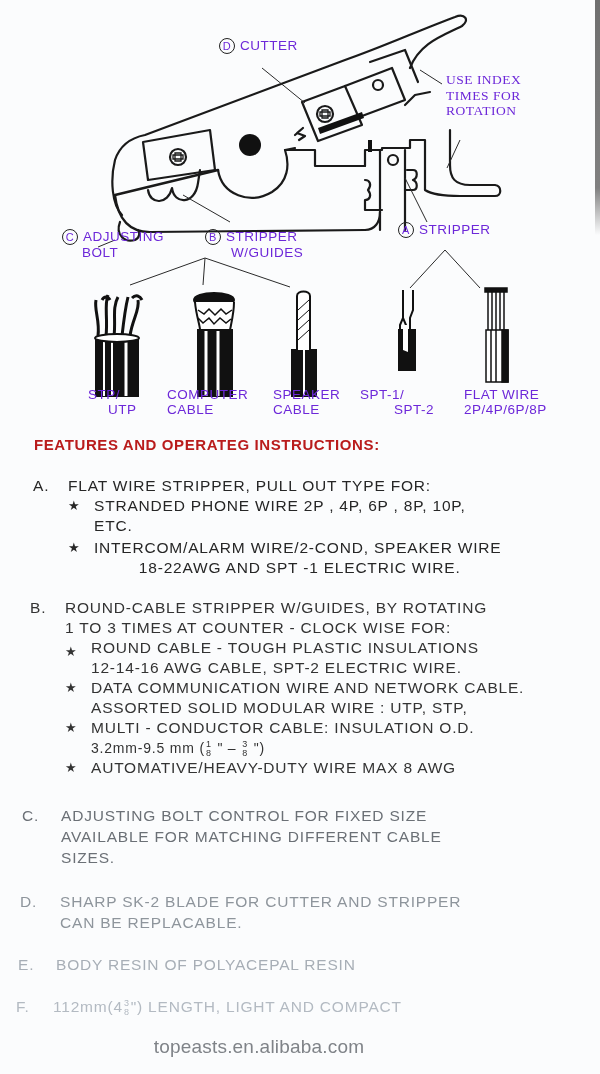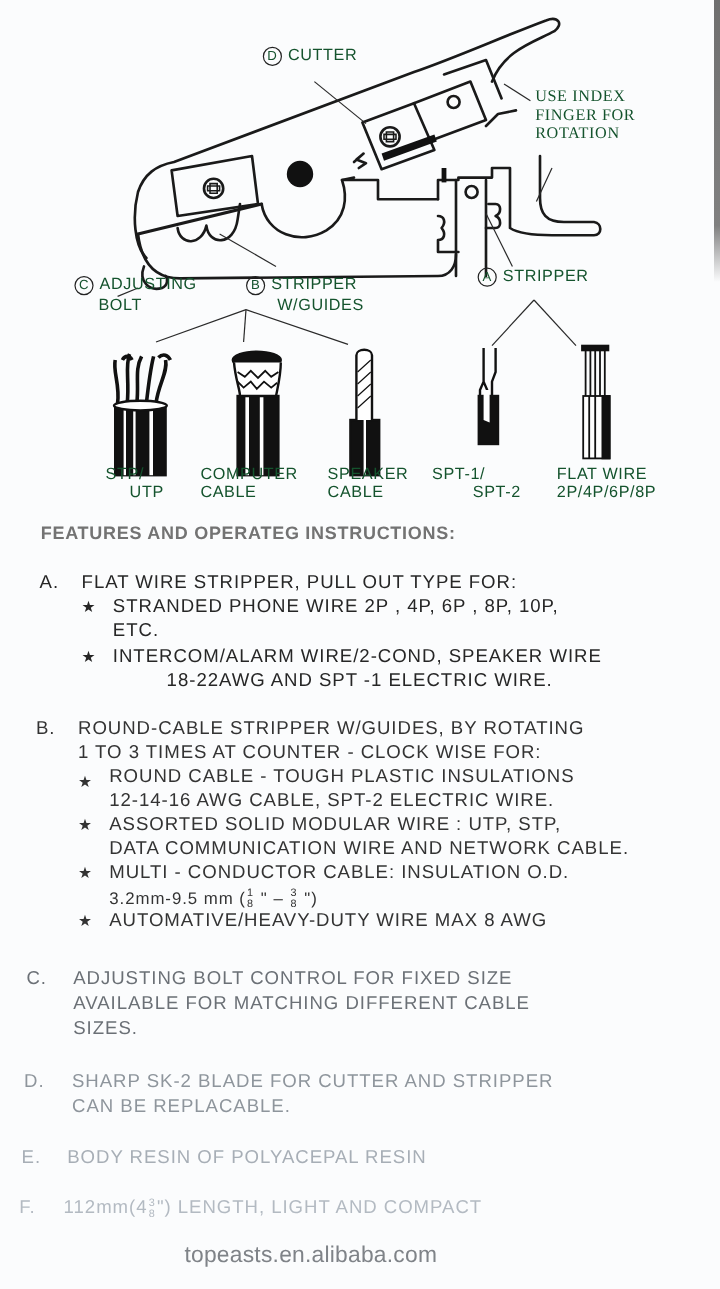--- a/index.html
+++ b/index.html
@@ -9,29 +9,29 @@
     font-family: "Liberation Sans", "DejaVu Sans", sans-serif;
     color: #1e1e1e;
   }
   .edge-strip {
     position: absolute; left: 595px; top: 0; width: 5px; height: 235px;
     background: linear-gradient(to bottom, #6f6f6f 0%, #808080 80%, rgba(200,200,200,0) 100%);
   }
   svg.diagram { position: absolute; left: 0; top: 0; width: 600px; height: 430px; }
   .lbl {
     position: absolute; font-size: 13.5px; line-height: 15px; letter-spacing: 0.5px;
-    color: #14532d; white-space: nowrap;
+    color: #6d28d9; white-space: nowrap;
   }
   .circ {
     display: inline-block; width: 14px; height: 14px; border: 1px solid #222; border-radius: 50%;
     font-size: 11px; line-height: 14px; text-align: center; margin-right: 5px; vertical-align: 0px;
   }
   .heading {
     position: absolute; left: 34px; top: 436px; font-weight: bold; font-size: 15px;
-    letter-spacing: 0.6px; color: #737373; white-space: nowrap;
+    letter-spacing: 0.6px; color: #b91c1c; white-space: nowrap;
   }
   .sec { position: absolute; font-size: 15.5px; line-height: 20px; letter-spacing: 0.8px; white-space: nowrap; }
   .sec .letter { position: absolute; left: 0; top: 0; }
   .sec .line { display: block; }
   .sec .body { position: absolute; left: 35px; top: 0; }
   .bullet { position: relative; padding-left: 26px; }
   .bullet .star { position: absolute; left: 0; top: 0; font-size: 13px; }
   .frac { display: inline-block; vertical-align: middle; font-size: 9px; line-height: 9px; text-align: center; margin: 0 1px; }
   .frac span { display: block; }
   .footer {
@@ -148,21 +148,21 @@
     <line x1="491" y1="330" x2="491" y2="382"></line>
     <line x1="496" y1="330" x2="496" y2="382"></line>
   </g>
 </svg>
 
 <div class="lbl" style="left:219px;top:38px;">
   <span class="circ">D</span><span>CUTTER</span>
 </div>
 <div class="lbl" style="left:446px;top:72px;line-height:15.5px;font-family:Liberation Serif, serif;">
   <div>USE INDEX</div>
-  <div>FINGER FOR</div>
+  <div>TIMES FOR</div>
   <div>ROTATION</div>
 </div>
 <div class="lbl" style="left:62px;top:229px;">
   <div><span class="circ">C</span><span>ADJUSTING</span></div>
   <div style="padding-left:20px;">BOLT</div>
 </div>
 <div class="lbl" style="left:205px;top:229px;">
   <div><span class="circ">B</span><span>STRIPPER</span></div>
   <div style="padding-left:26px;">W/GUIDES</div>
 </div>
@@ -215,22 +215,22 @@
   <div class="body">
     <span class="line">ROUND-CABLE  STRIPPER  W/GUIDES,  BY ROTATING</span>
     <span class="line">1 TO  3  TIMES  AT  COUNTER - CLOCK WISE  FOR:</span>
     <div class="bullet">
       <span class="star" style="top:4px;">★</span>
       <span class="line">ROUND  CABLE - TOUGH   PLASTIC  INSULATIONS</span>
       <span class="line">12-14-16  AWG  CABLE,  SPT-2 ELECTRIC  WIRE.</span>
     </div>
     <div class="bullet">
       <span class="star">★</span>
+      <span class="line">DATA  COMMUNICATION  WIRE  AND NETWORK CABLE.</span>
       <span class="line">ASSORTED  SOLID  MODULAR   WIRE : UTP, STP,</span>
-      <span class="line">DATA  COMMUNICATION  WIRE  AND NETWORK CABLE.</span>
     </div>
     <div class="bullet">
       <span class="star">★</span>
       <span class="line">MULTI - CONDUCTOR  CABLE:  INSULATION  O.D.</span>
       <span class="line" style="font-size:14px;"><span>3.2mm-9.5 mm (</span><span class="frac"><span>1</span><span>8</span></span><span> " – </span><span class="frac"><span>3</span><span>8</span></span><span> ")</span></span>
     </div>
     <div class="bullet">
       <span class="star">★</span>
       <span class="line">AUTOMATIVE/HEAVY-DUTY  WIRE  MAX  8 AWG</span>
     </div>

